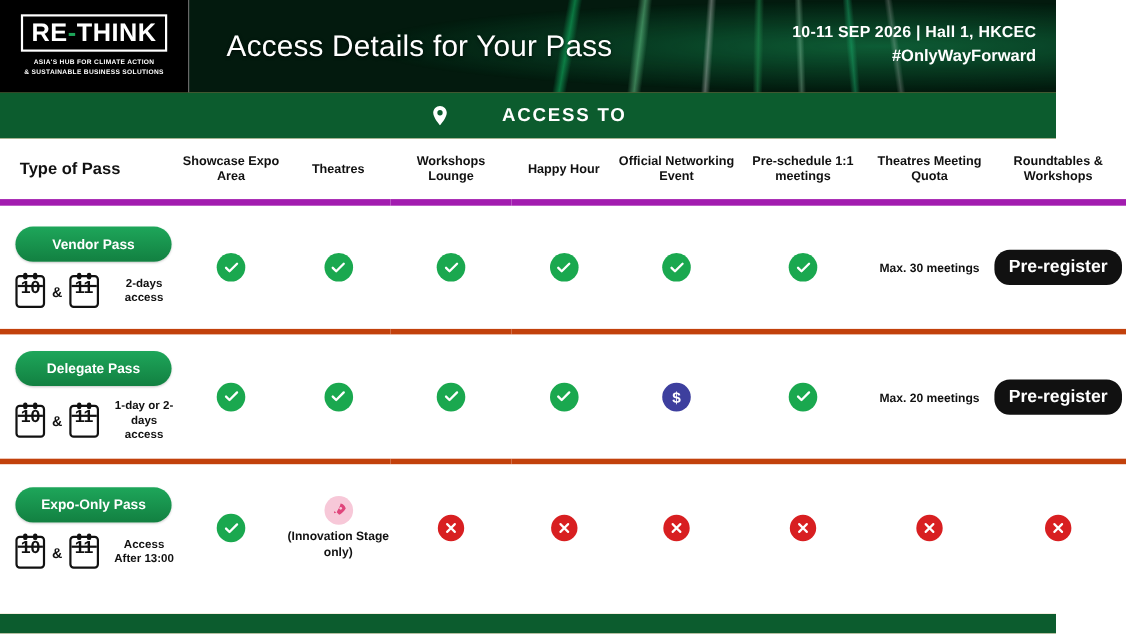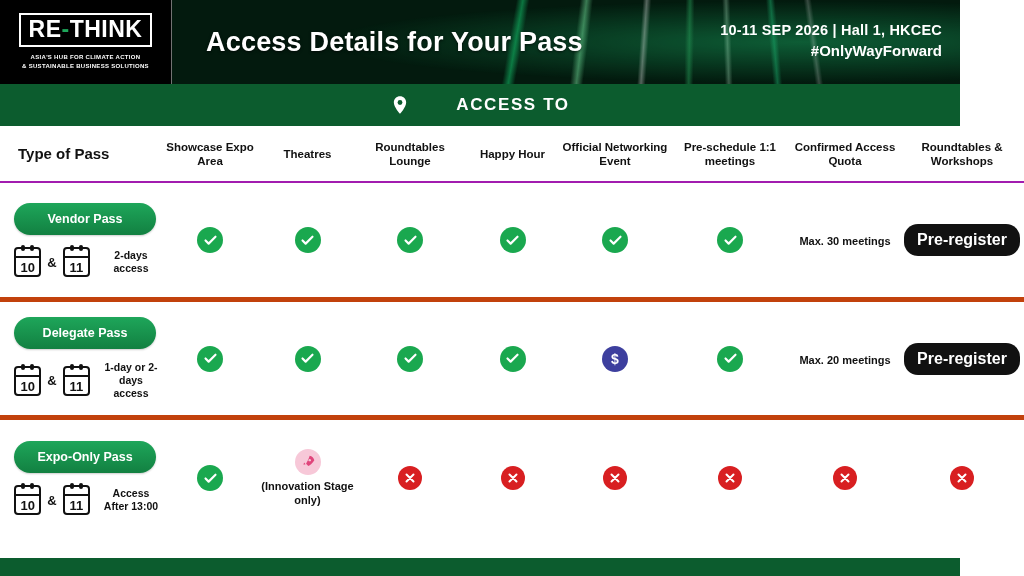--- a/index.html
+++ b/index.html
@@ -54,21 +54,21 @@
   .logo-word .hy { color:#1ea65a; }
   .logo-tag {
     color:#fff; font-size:6px; line-height:1.45; text-align:center;
     letter-spacing:0.3px; font-weight:600;
     max-width: 150px;
   }
   .header-title {
     position:relative; z-index:3;
     color:#fff;
     font-size: 27px;
-    font-weight: 700;
+    font-weight: 400;
     margin-left: 34px;
     letter-spacing: 0.2px;
     text-shadow: 0 1px 3px rgba(0,0,0,0.65);
   }
   .header-right {
     position:absolute; right: 18px; top: 22px; z-index:3;
     text-align: right;
     color:#fff;
   }
   .header-date { font-size: 14.5px; font-weight: 600; letter-spacing:0.2px; }
@@ -94,21 +94,21 @@
     table-layout: fixed;
   }
   table.matrix th, table.matrix td { text-align:center; vertical-align: middle; }
 
   thead th {
     padding: 14px 2px 12px 2px;
     font-size: 11.5px;
     font-weight: 800;
     color: #111;
     line-height: 1.25;
-    border-bottom: 2px solid #a21caf;
+    border-bottom: 6px solid #a21caf;
   }
   thead th.first {
     text-align:left; padding-left: 18px; font-size: 15px; font-weight: 800;
   }
   tbody tr { border-bottom: 5px solid #c2410c; }
   tbody tr:last-child { border-bottom: none; }
   tbody td { height: 118px; }
   td.first { text-align:left; padding-left: 10px; width: 160px; }
 
   .pass-pill {
@@ -127,21 +127,21 @@
     position: relative; display:flex; align-items:flex-end; justify-content:center;
     background:#fff;
   }
   .cal:before, .cal:after {
     content:""; position:absolute; top:-4px; width:4px; height:6px;
     background:#111; border-radius:2px;
   }
   .cal:before { left: 5px; }
   .cal:after { right: 5px; }
   .cal .bar { position:absolute; top:7px; left:0; right:0; height:2px; background:#111; }
-  .cal .num { font-size: 13px; font-weight: 800; color:#111; line-height: 1; padding-bottom:1px; }
+  .cal .num { font-size: 16px; font-weight: 800; color:#111; line-height: 1; padding-bottom:8px; }
   .amp { font-size: 13px; font-weight: 700; color:#111; }
   .access-note {
     font-size: 10.5px; font-weight: 800; color:#111; line-height:1.25;
     margin-left: 6px; max-width: 58px;
   }
 
   
   .tick, .cross, .dollar, .rocket {
     display:inline-flex; align-items:center; justify-content:center;
     border-radius: 50%;
@@ -202,25 +202,25 @@
     <span class="accessbar-label">ACCESS TO</span>
   </div>
 
   <div class="table-wrap">
     <table class="matrix">
       <thead>
         <tr>
           <th class="first" style="width:160px;">Type of Pass</th>
           <th style="width:100px;">Showcase Expo Area</th>
           <th style="width:95px;">Theatres</th>
-          <th style="width:110px;">Roundtables Lounge</th>
+          <th style="width:110px;">Workshops Lounge</th>
           <th style="width:95px;">Happy Hour</th>
           <th style="width:110px;">Official Networking Event</th>
           <th style="width:120px;">Pre-schedule 1:1 meetings</th>
-          <th style="width:110px;">Confirmed Access Quota</th>
+          <th style="width:110px;">Theatres Meeting Quota</th>
           <th style="width:124px;">Roundtables &amp; Workshops</th>
         </tr>
       </thead>
       <tbody>
 
         <tr>
           <td class="first">
             <span class="pass-pill">Vendor Pass</span>
             <div class="dates-row">
               <span class="cal">

